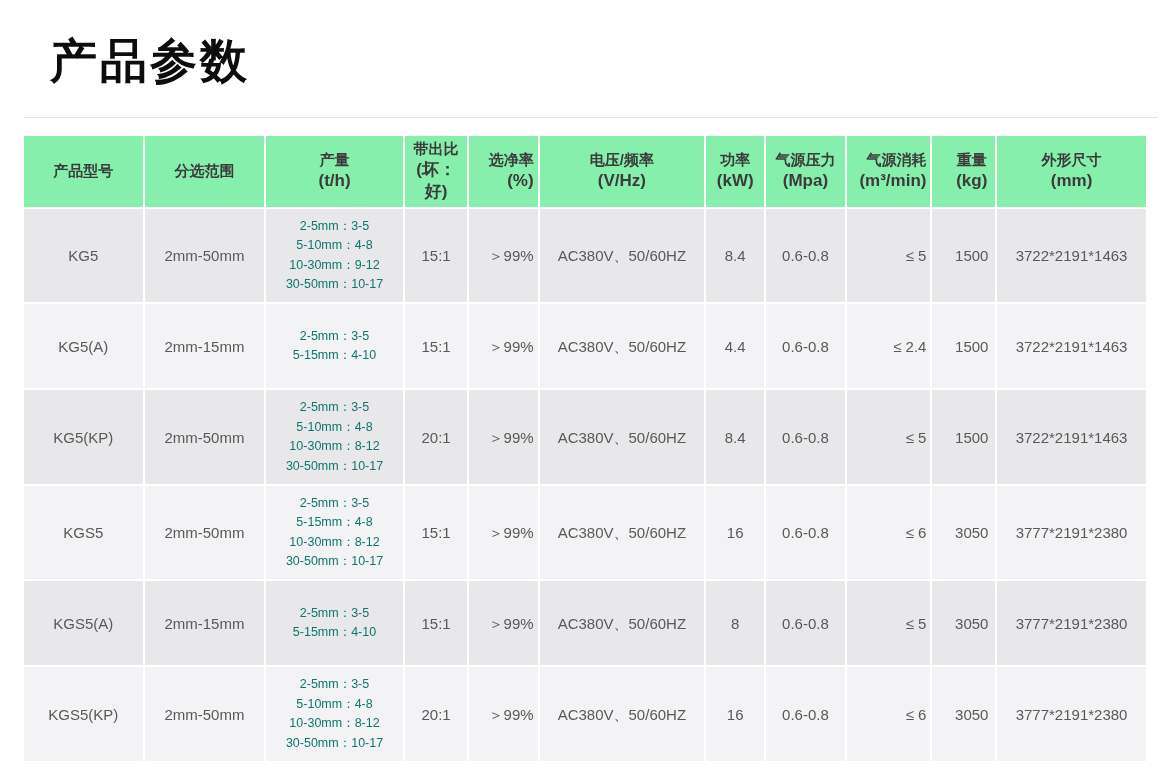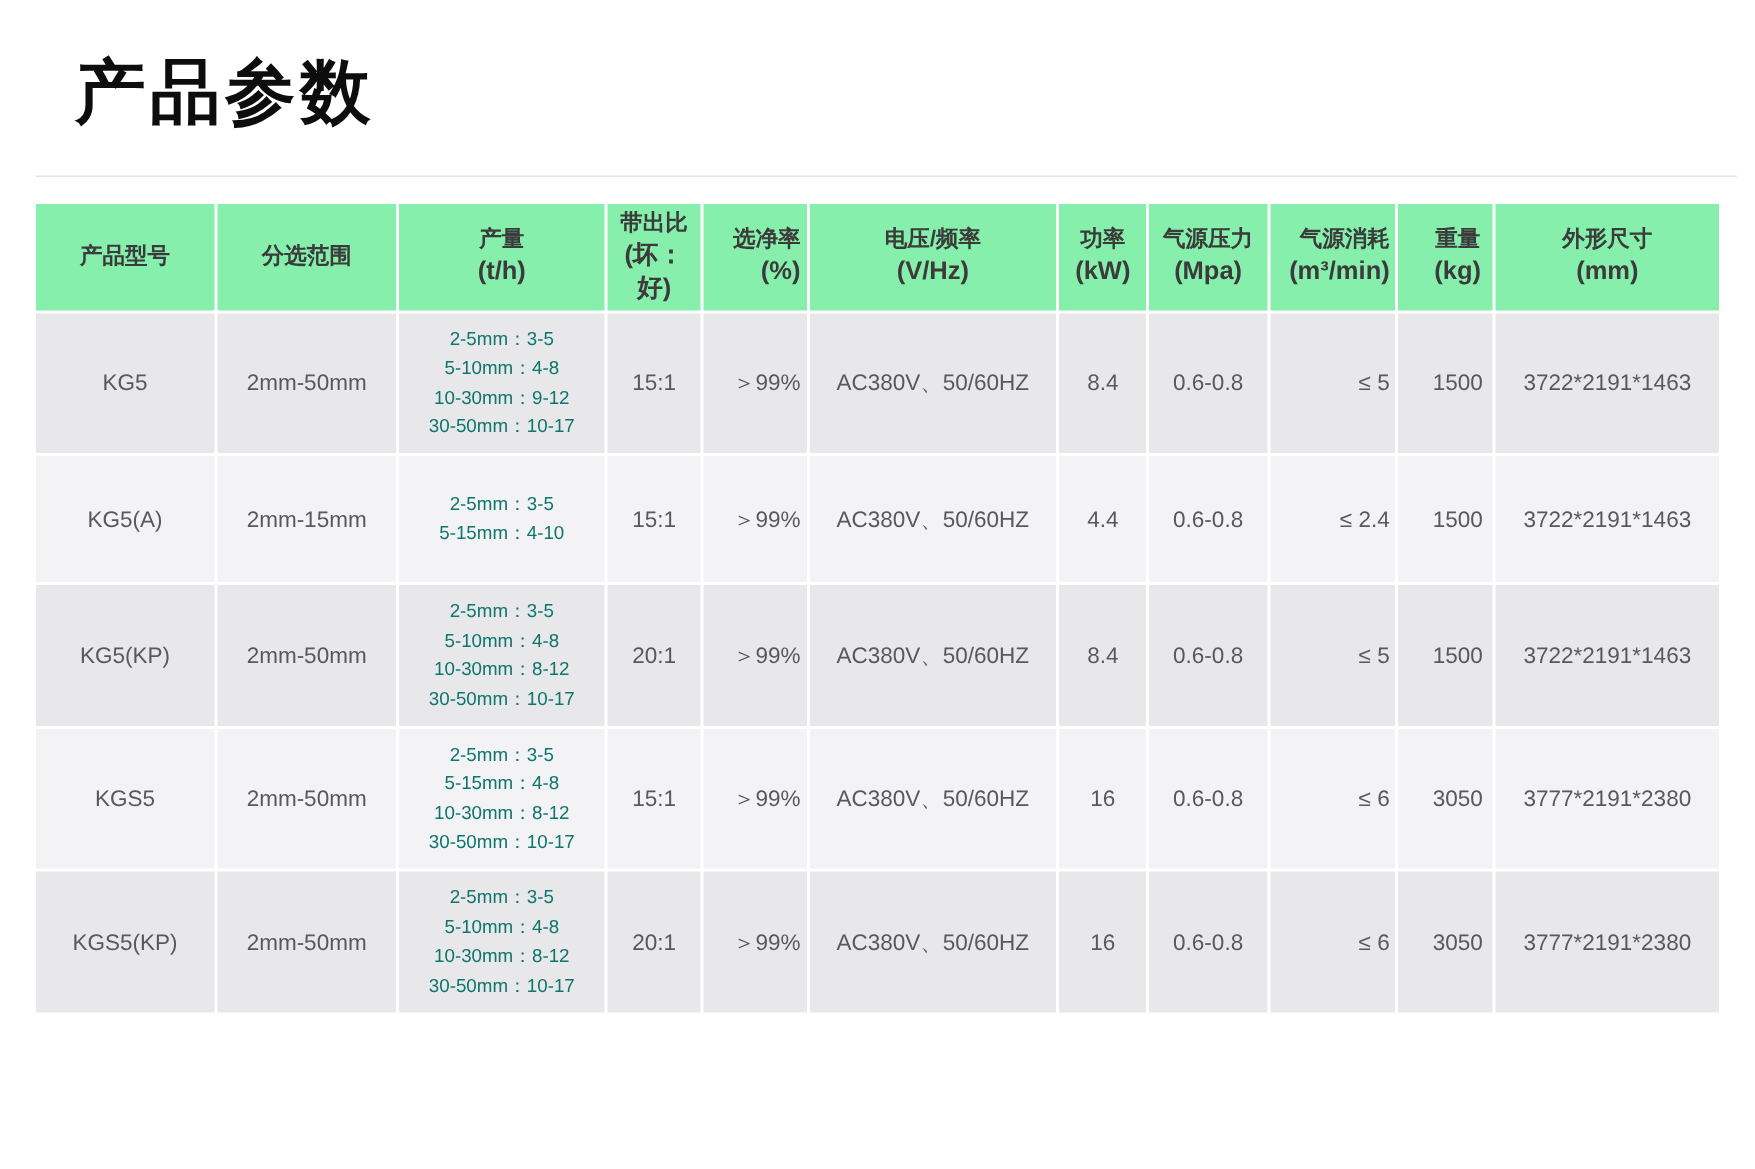--- a/index.html
+++ b/index.html
@@ -198,20 +198,36 @@
         <td class="c3">15:1</td>
         <td class="c4">＞99%</td>
         <td class="c5">AC380V、50/60HZ</td>
         <td class="c6">16</td>
         <td class="c7">0.6-0.8</td>
         <td class="c8">≤ 6</td>
         <td class="c9">3050</td>
         <td class="c10">3777*2191*2380</td>
       </tr>
       <tr>
+        <td class="c0">KGS5(A)</td>
+        <td class="c1">2mm-15mm</td>
+        <td class="c2">
+          <div class="out-line">2-5mm：3-5</div>
+          <div class="out-line">5-15mm：4-10</div>
+        </td>
+        <td class="c3">15:1</td>
+        <td class="c4">＞99%</td>
+        <td class="c5">AC380V、50/60HZ</td>
+        <td class="c6">8</td>
+        <td class="c7">0.6-0.8</td>
+        <td class="c8">≤ 5</td>
+        <td class="c9">3050</td>
+        <td class="c10">3777*2191*2380</td>
+      </tr>
+      <tr>
         <td class="c0">KGS5(KP)</td>
         <td class="c1">2mm-50mm</td>
         <td class="c2">
           <div class="out-line">2-5mm：3-5</div>
           <div class="out-line">5-10mm：4-8</div>
           <div class="out-line">10-30mm：8-12</div>
           <div class="out-line">30-50mm：10-17</div>
         </td>
         <td class="c3">20:1</td>
         <td class="c4">＞99%</td>

